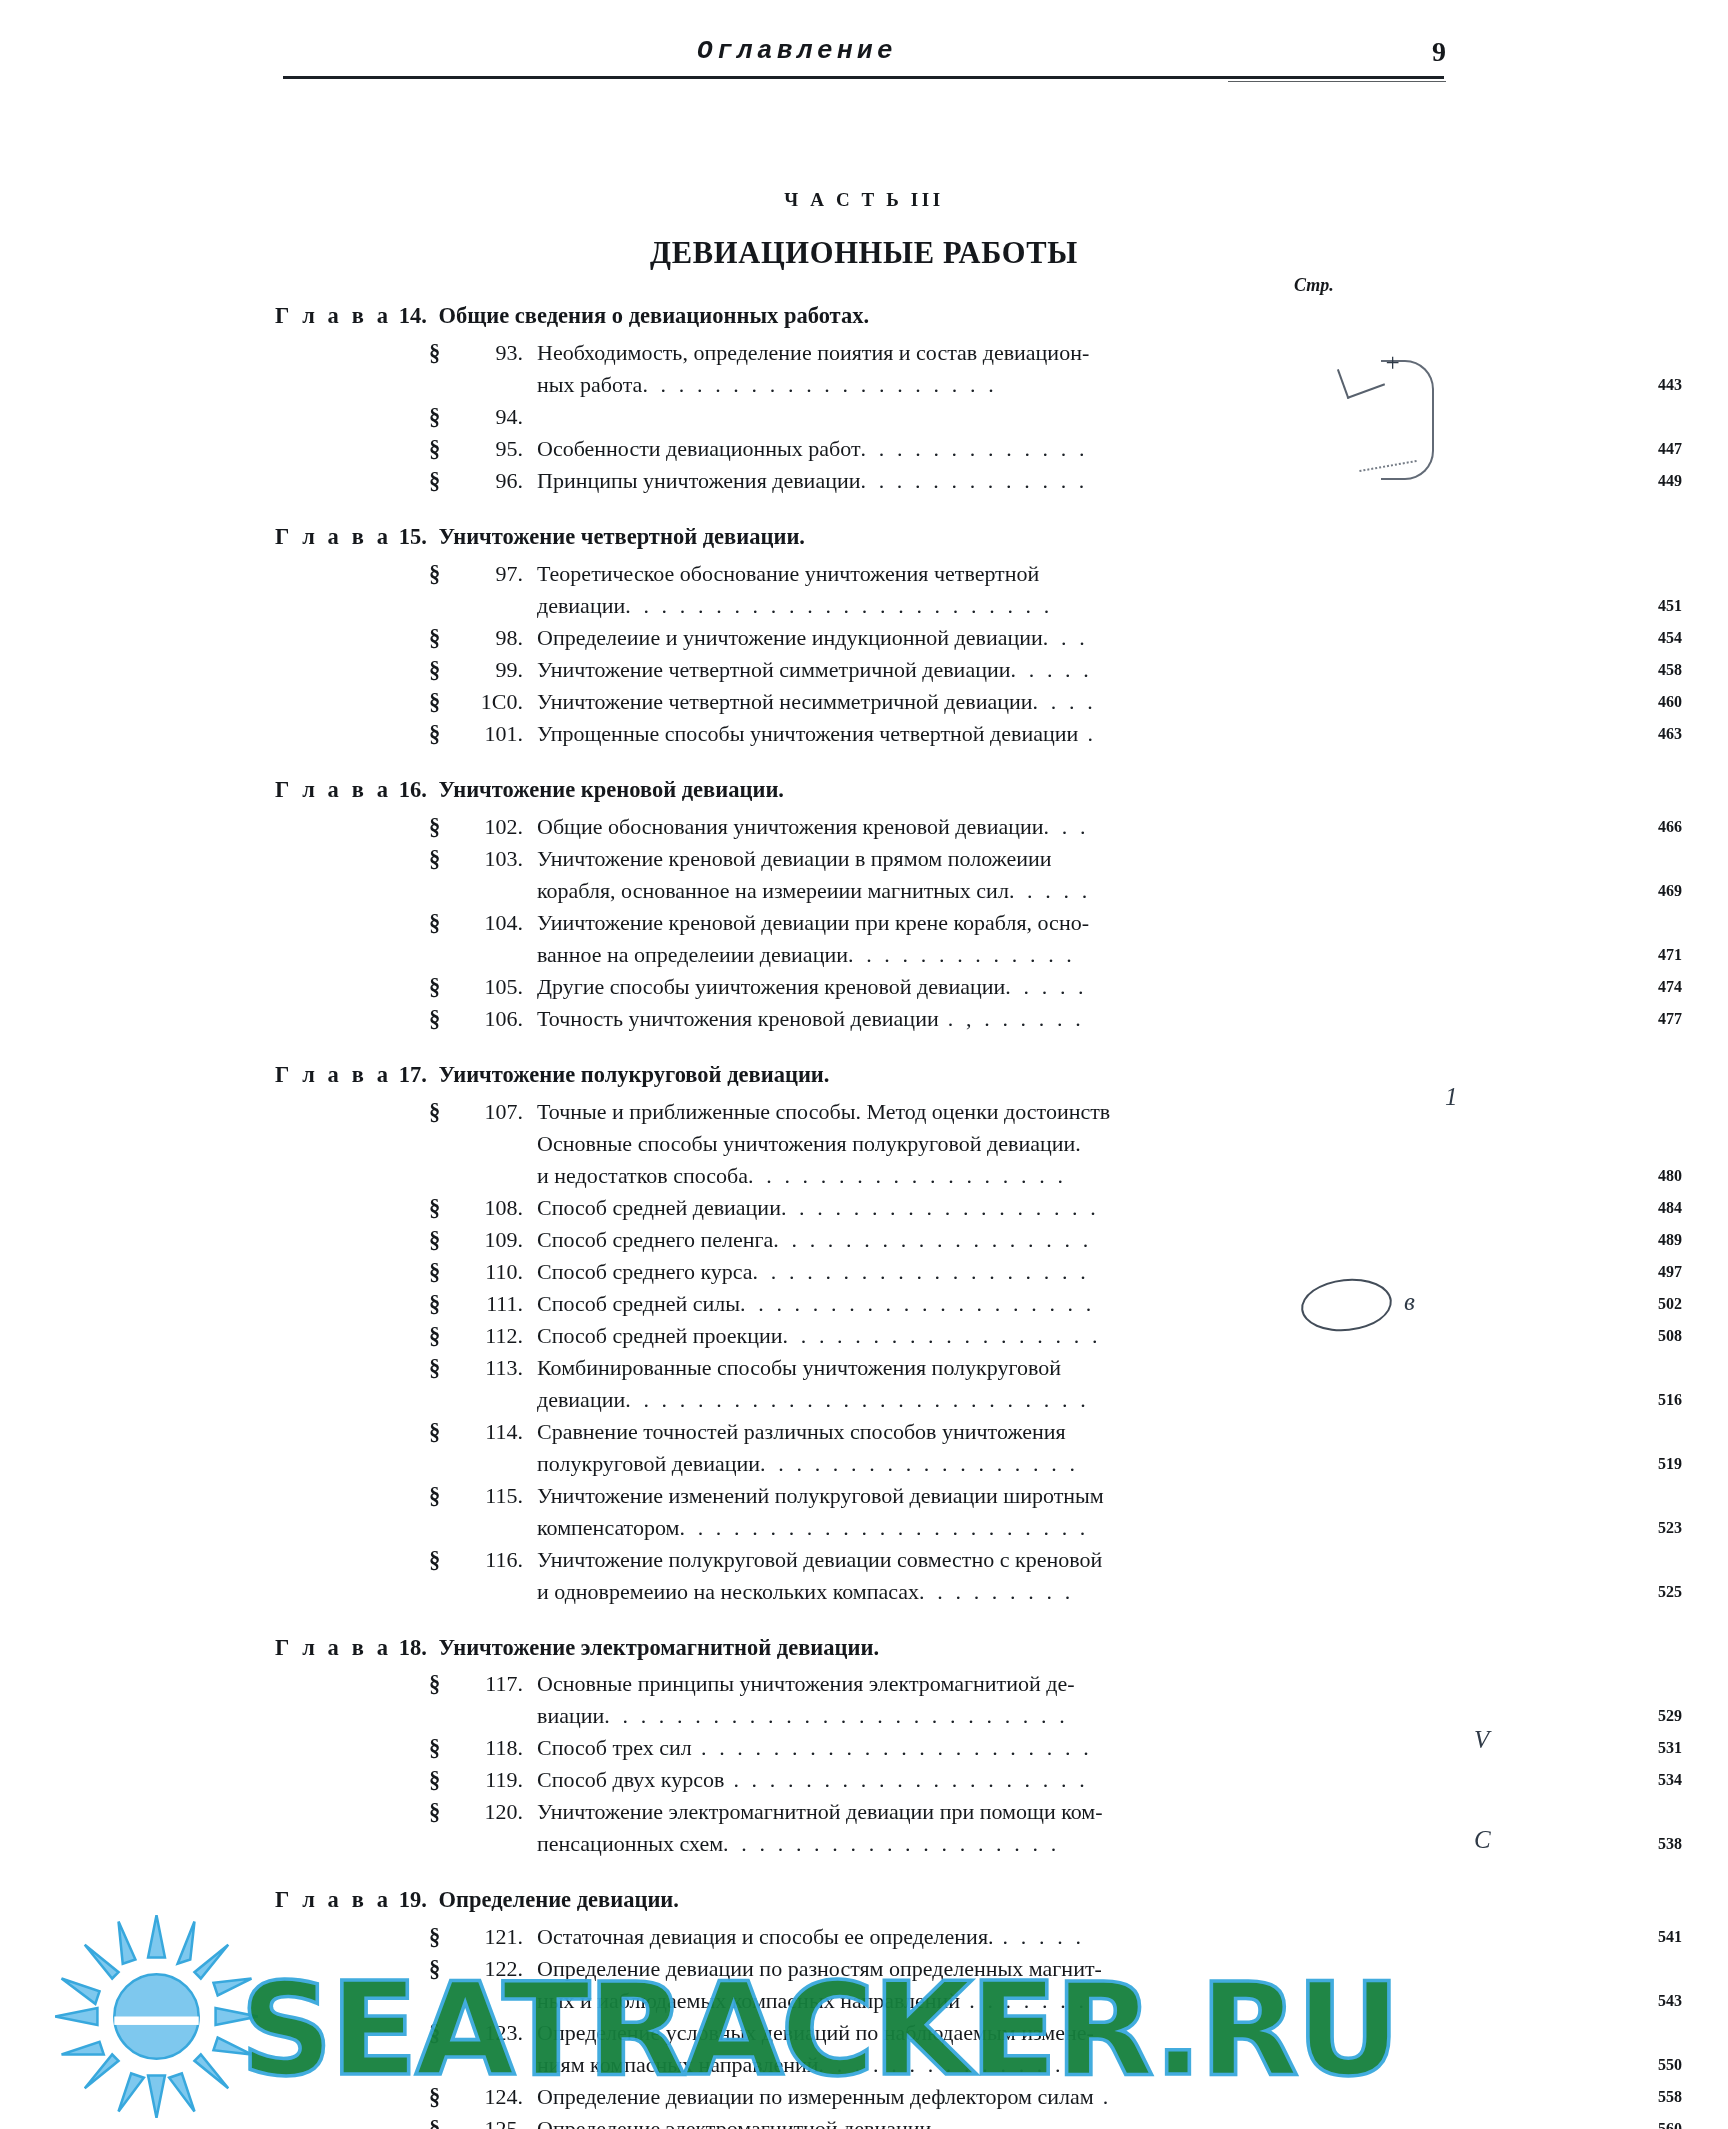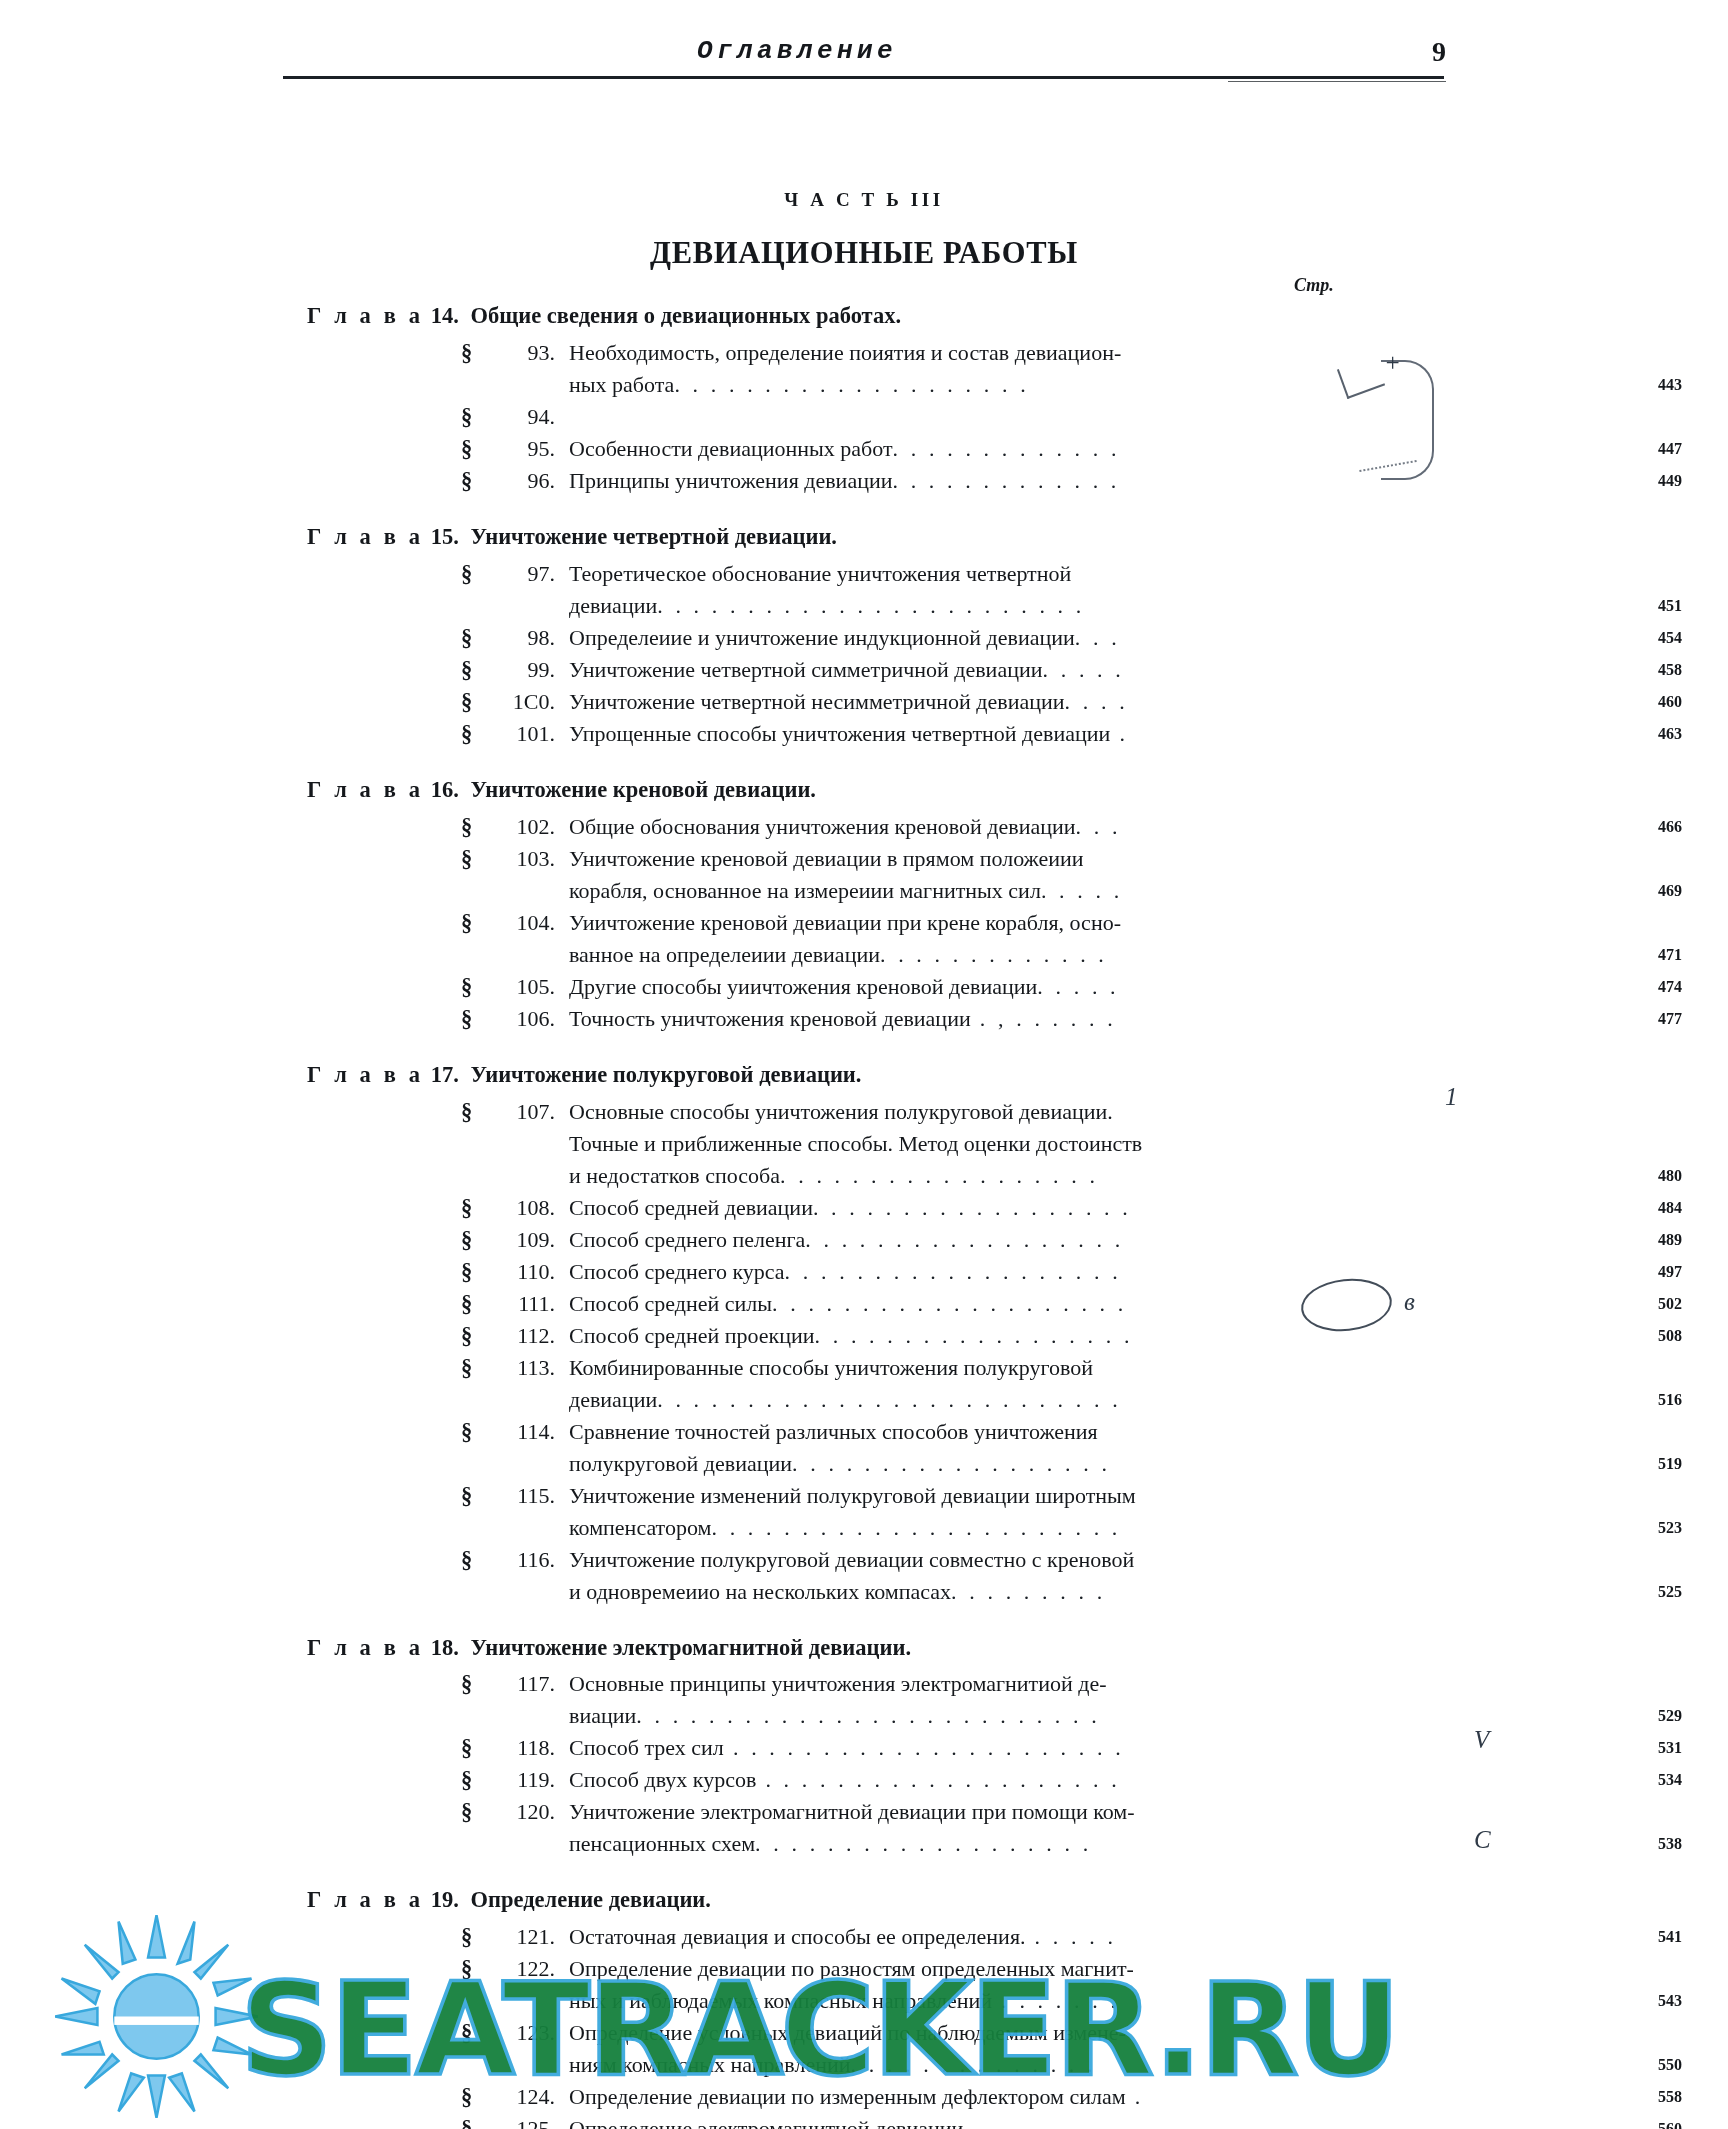--- a/index.html
+++ b/index.html
@@ -97,21 +97,20 @@
   
   .toc {
     position: absolute;
     left: 0;
     top: 298px;
     width: 1728px;
   }
   .chapter {
     position: relative;
     margin-top: 22px;
-    padding-left: 32px;
   }
   .chapter:first-child { margin-top: 0; }
 
   .chapter-head {
     position: relative;
     padding-left: 275px;
     font-size: 22.5px;
     font-weight: 700;
     line-height: 36px;
     height: 36px;
@@ -390,22 +389,22 @@
           </div>
         </div>
       </div>
       <div class="chapter">
         <div class="chapter-head"><span class="ch-word">Г л а в а</span><span class="ch-num">17.</span><span class="ch-title">Уиичтожение полукруговой девиации.</span></div>
         <div class="entries">
           <div class="entry">
             <span class="sec-mark">§</span>
             <span class="sec-num">107.</span>
             <div class="entry-body">
+              <div class="line"><span class="txt">Точные и приближенные способы. Метод оценки достоинств</span></div>
               <div class="line"><span class="txt">Основные способы  уничтожения  полукруговой девиации.</span></div>
-              <div class="line"><span class="txt">Точные и приближенные способы. Метод оценки достоинств</span></div>
               <div class="line"><span class="txt">и недостатков способа</span><span class="dots">. . . . . . . . . . . . . . . . . .</span><span class="pageno">480</span></div>
             </div>
           </div>
           <div class="entry">
             <span class="sec-mark">§</span>
             <span class="sec-num">108.</span>
             <div class="entry-body">
               <div class="line"><span class="txt">Способ средней девиации</span><span class="dots">. . . . . . . . . . . . . . . . . .</span><span class="pageno">484</span></div>
             </div>
           </div>

